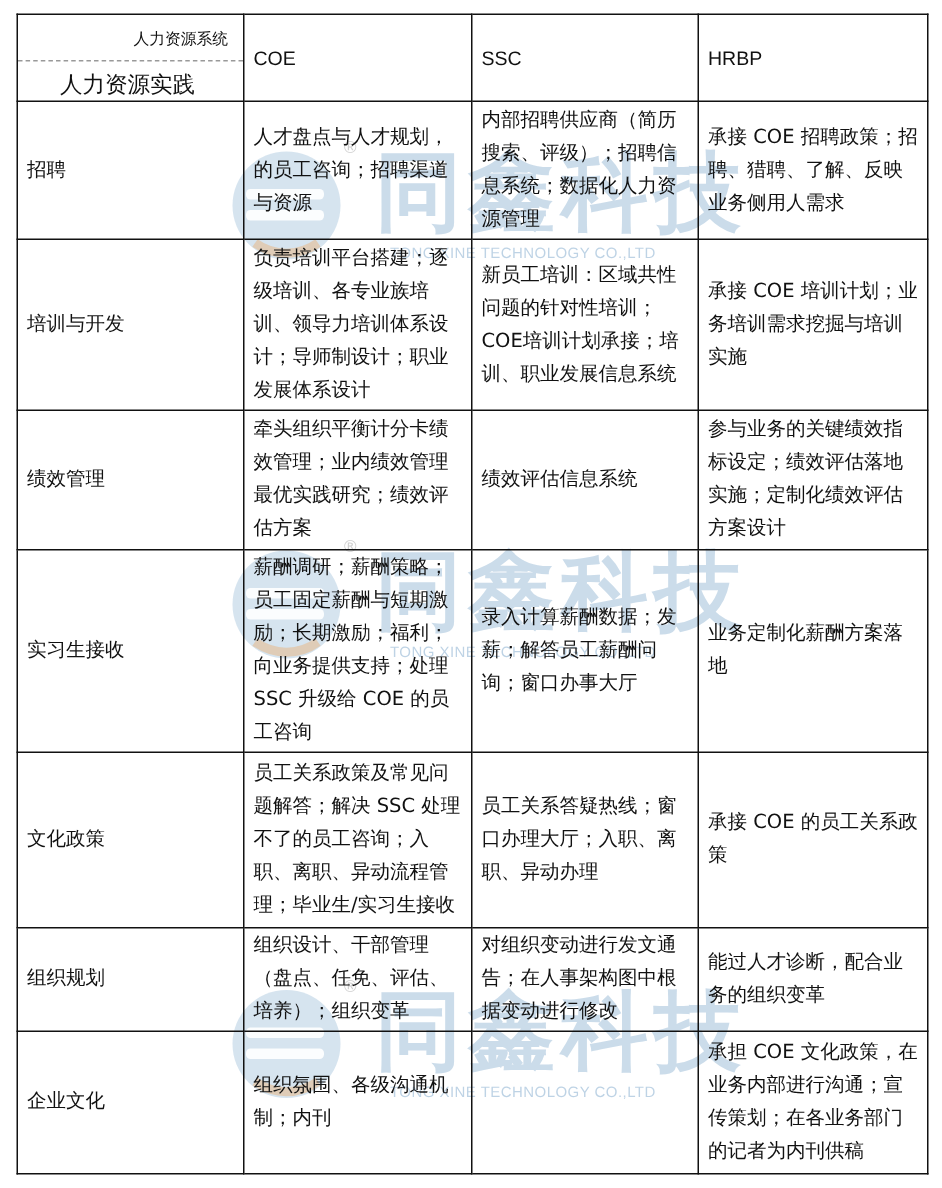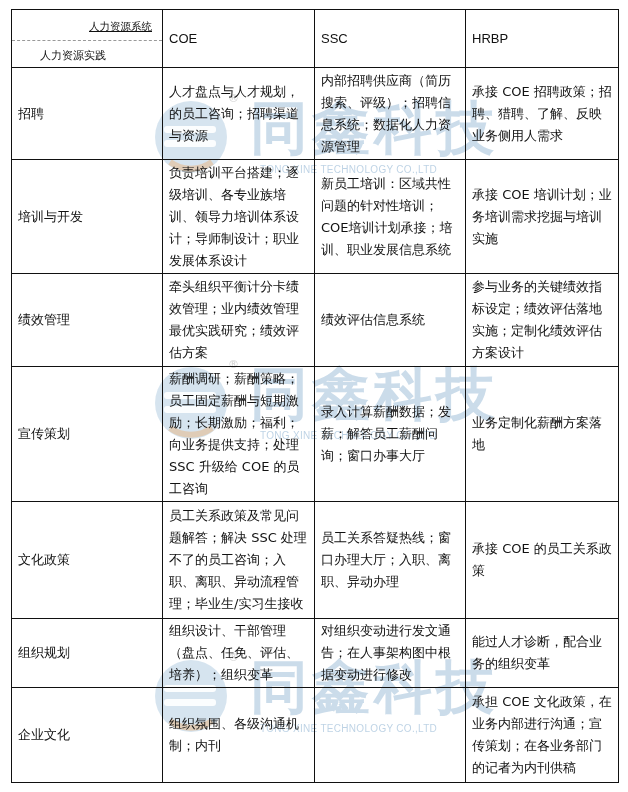--- a/index.html
+++ b/index.html
@@ -15,22 +15,22 @@
 
   table.hr { position: absolute; left: 11px; top: 9px; border-collapse: collapse; z-index: 1;
              table-layout: fixed; width: 607px; background: transparent; }
   table.hr td, table.hr th { border: 1.5px solid #111; padding: 0 6px; font-size: 13px; line-height: 22px;
              vertical-align: middle; font-weight: normal; }
   col.c0 { width: 151px; } col.c1 { width: 152px; } col.c2 { width: 151px; } col.c3 { width: 153px; }
   .hdr-row { height: 57px; }
   .hdr-col { text-align: left; font-family: Liberation Sans, sans-serif; font-size: 12.5px; }
   .corner { padding: 0 !important; position: relative; }
   .corner-top { text-align: right; font-size: 10.5px; padding: 6px 10px 4px 0; height: 20px; line-height: 20px;
-                border-bottom: 1px dashed #999; text-decoration: underline; }
-  .corner-bot { text-align: left; font-size: 11px; padding: 4px 0 0 28px; height: 22px; line-height: 22px; }
+                border-bottom: 1px dashed #999; }
+  .corner-bot { text-align: left; font-size: 15px; padding: 4px 0 0 28px; height: 22px; line-height: 22px; }
   .rowhead { }
   .cell-left { text-align: left; }
   .cell-center { text-align: left; }
   .r1 { height: 92px; } .r2 { height: 114px; } .r3 { height: 93px; } .r4 { height: 135px; }
   .r5 { height: 117px; } .r6 { height: 69px; } .r7 { height: 95px; }
 </style>
 </head>
 <body>
 
 <div class="watermark" style="top:96px;">
@@ -100,21 +100,21 @@
       <td class="cell-left">新员工培训：区域共性问题的针对性培训；COE培训计划承接；培训、职业发展信息系统</td>
       <td class="cell-center">承接 COE 培训计划；业务培训需求挖掘与培训实施</td>
     </tr>
     <tr class="r3">
       <td class="rowhead">绩效管理</td>
       <td class="cell-left">牵头组织平衡计分卡绩效管理；业内绩效管理最优实践研究；绩效评估方案</td>
       <td class="cell-left">绩效评估信息系统</td>
       <td class="cell-center">参与业务的关键绩效指标设定；绩效评估落地实施；定制化绩效评估方案设计</td>
     </tr>
     <tr class="r4">
-      <td class="rowhead">宣传策划</td>
+      <td class="rowhead">实习生接收</td>
       <td class="cell-left">薪酬调研；薪酬策略；员工固定薪酬与短期激励；长期激励；福利；向业务提供支持；处理 SSC 升级给 COE 的员工咨询</td>
       <td class="cell-left">录入计算薪酬数据；发薪；解答员工薪酬问询；窗口办事大厅</td>
       <td class="cell-center">业务定制化薪酬方案落地</td>
     </tr>
     <tr class="r5">
       <td class="rowhead">文化政策</td>
       <td class="cell-left">员工关系政策及常见问题解答；解决 SSC 处理不了的员工咨询；入职、离职、异动流程管理；毕业生/实习生接收</td>
       <td class="cell-left">员工关系答疑热线；窗口办理大厅；入职、离职、异动办理</td>
       <td class="cell-center">承接 COE 的员工关系政策</td>
     </tr>

